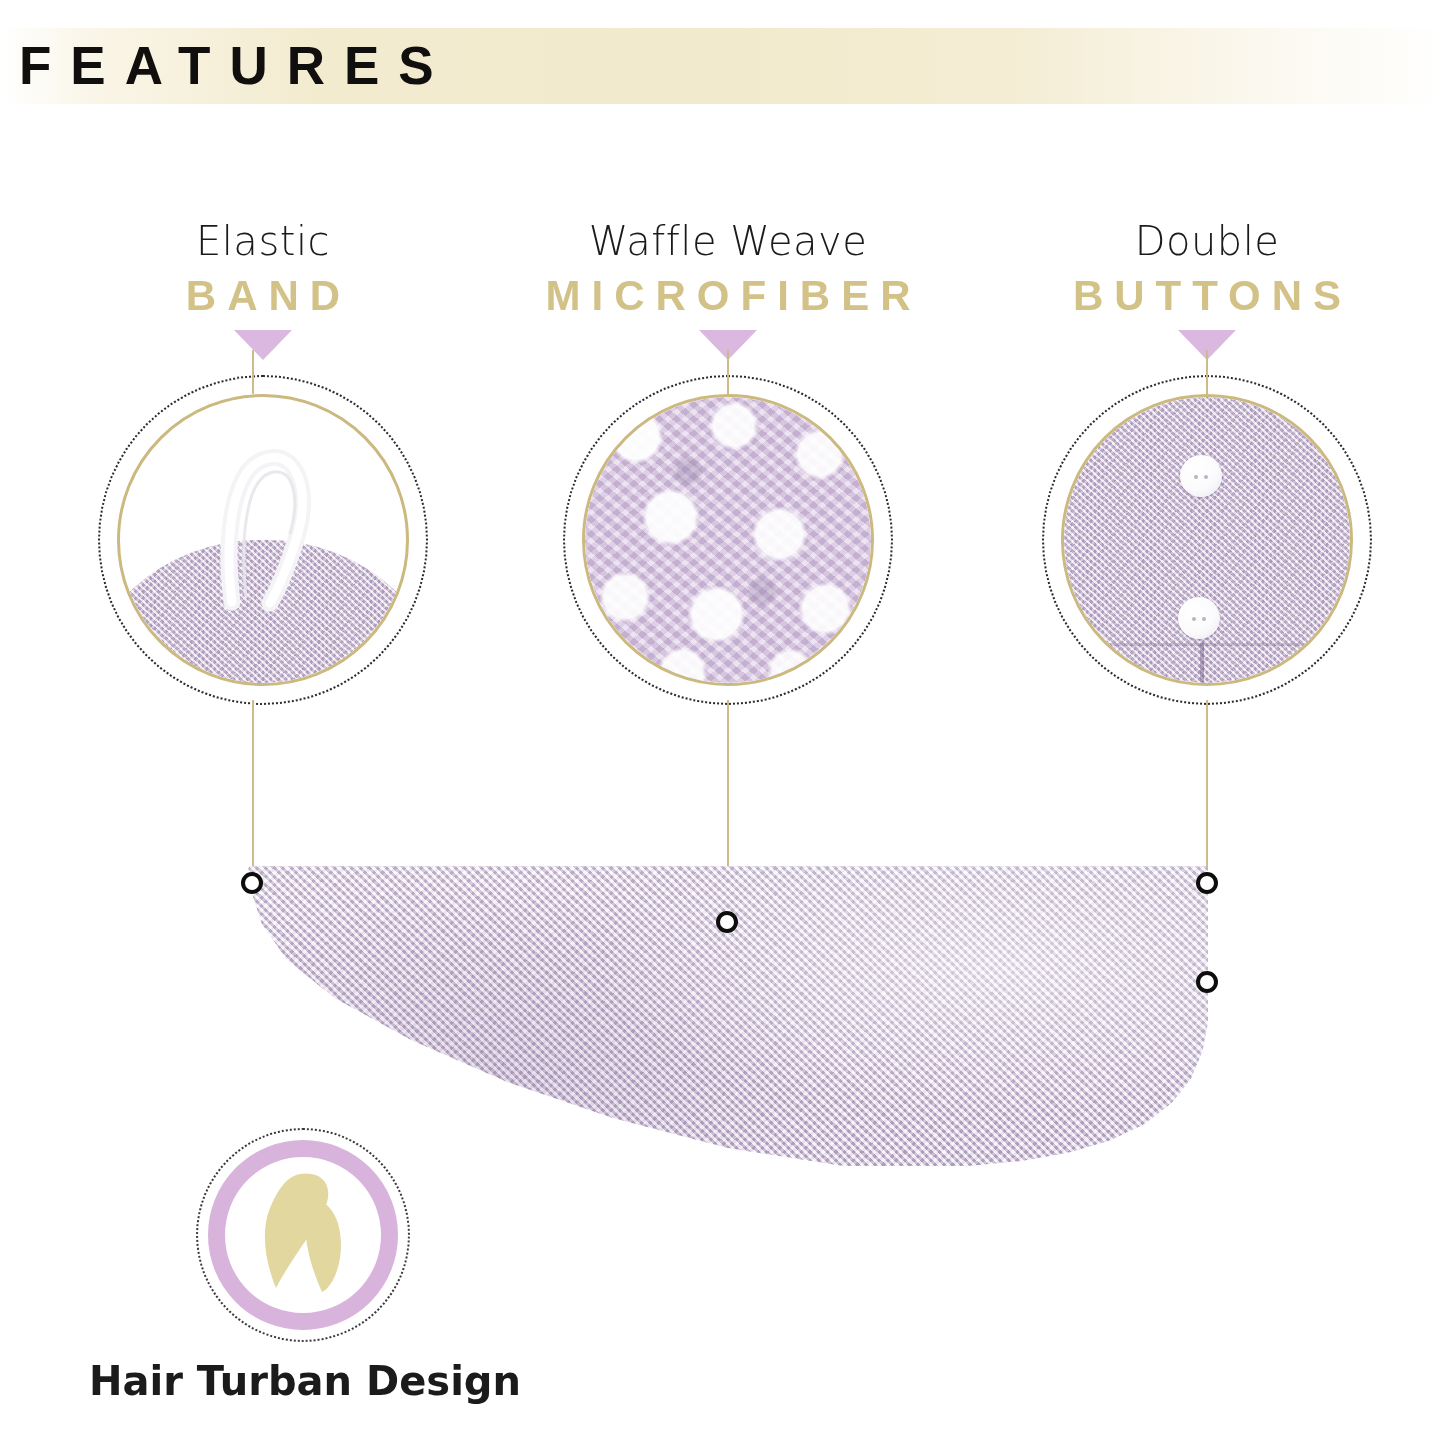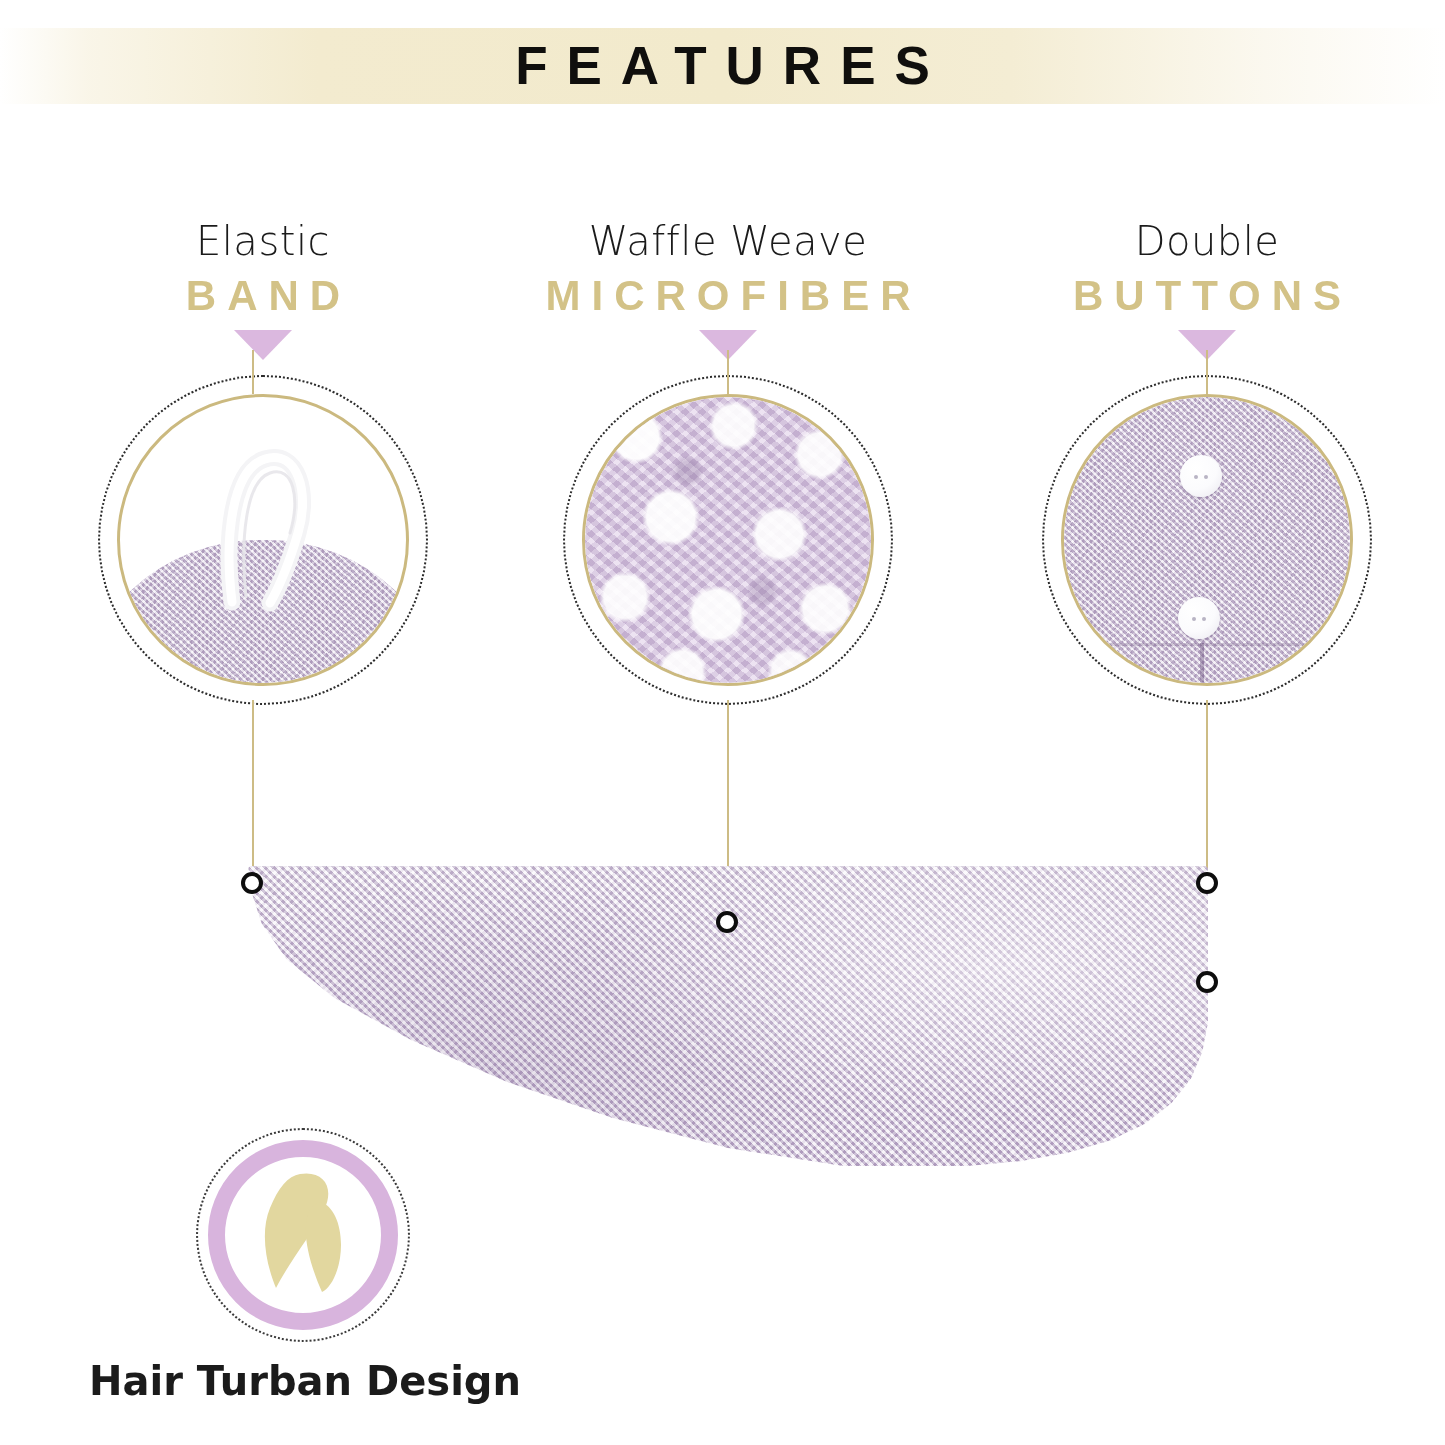--- a/index.html
+++ b/index.html
@@ -35,21 +35,20 @@
         rgba(248,243,227,0.55) 88%,
         rgba(250,247,236,0) 100%);
   }
   .header-title {
     position: absolute;
     left: 0;
     top: 30px;
     width: 1445px;
     height: 72px;
     line-height: 72px;
-    text-align: center;
     font-size: 53px;
     font-weight: bold;
     letter-spacing: 19px;
     color: #100f0d;
     text-indent: 19px;
     font-family: "Liberation Sans", sans-serif;
   }
 
   
   .feature-label {

